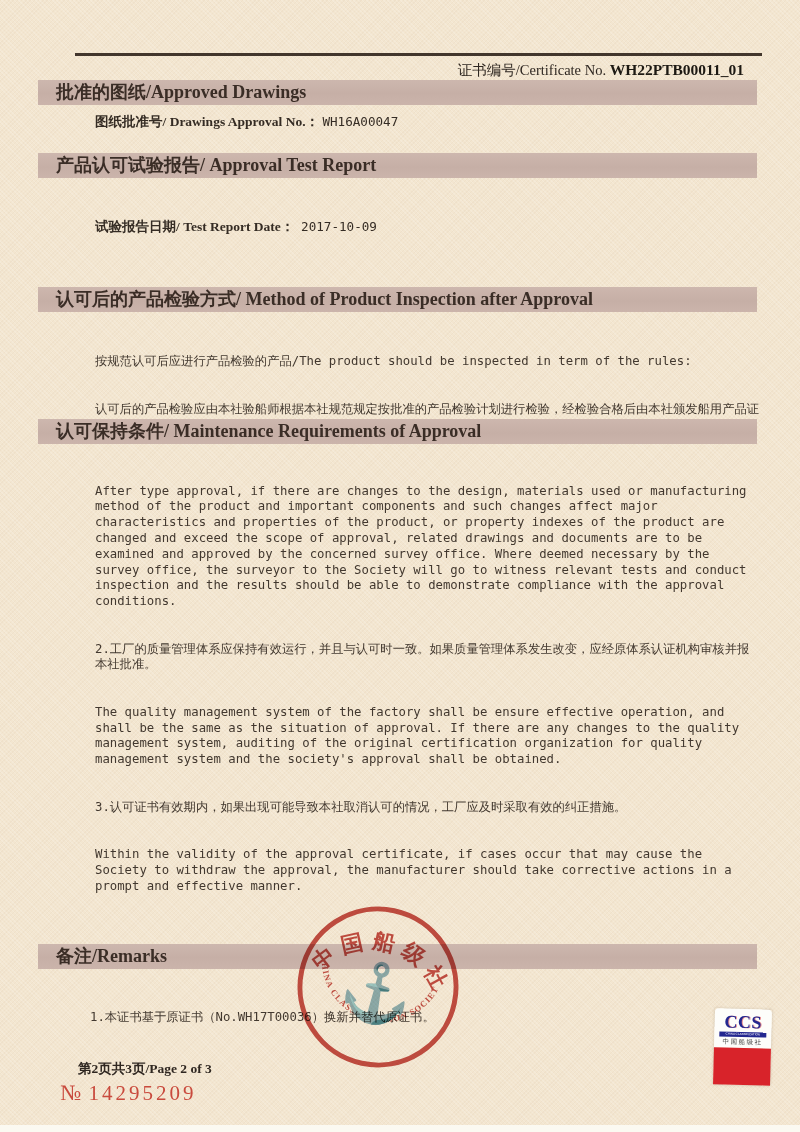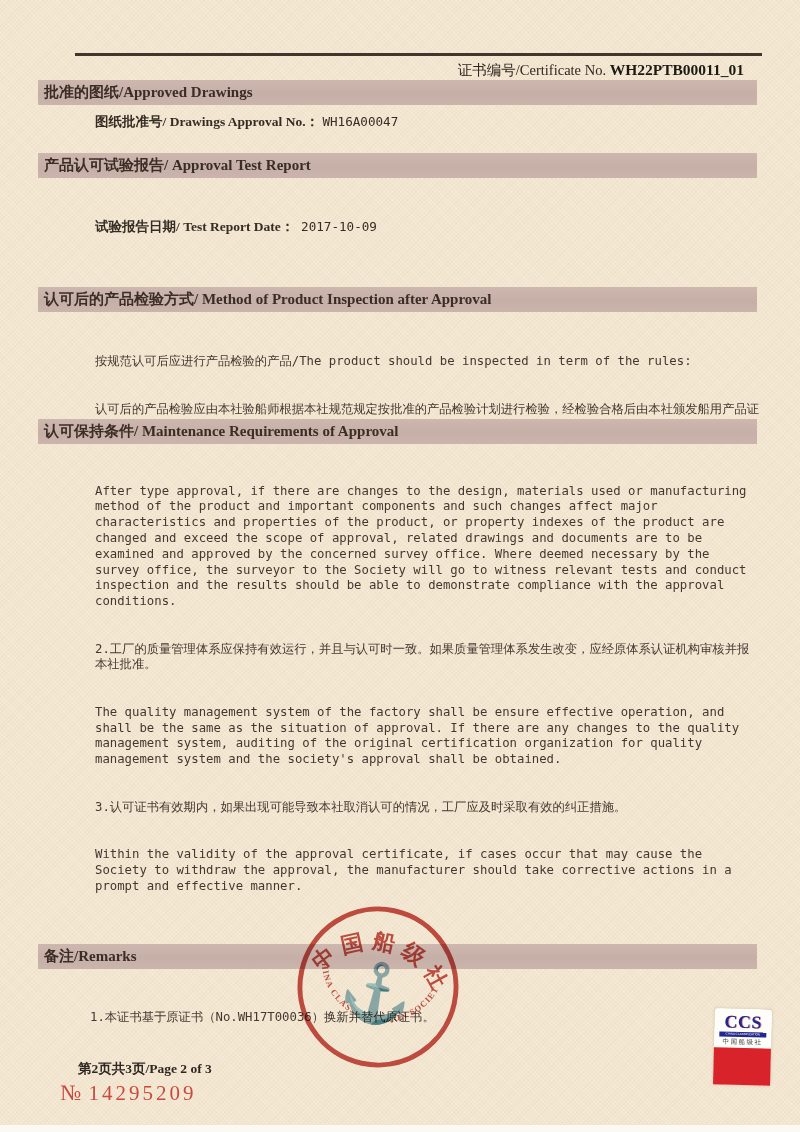--- a/index.html
+++ b/index.html
@@ -18,22 +18,22 @@
     font-size:14.5px;color:#2e2620;white-space:nowrap;margin-top:32px;
   }
   .cert-line .no{font-weight:bold;font-size:15.5px;color:#1d1913;}
   .header-rule{
     position:absolute;top:53px;left:75px;width:687px;height:2.5px;
     background:#42362c;
   }
   .section-bar{
     position:absolute;left:38px;width:719px;height:25px;
     background:linear-gradient(180deg,#cdb7ae 0%,#c6afa6 55%,#cbb4ab 100%);
-    color:#3a2d26;font-weight:bold;font-size:15px;line-height:25px;
-    padding-left:6px;box-sizing:border-box;white-space:nowrap;
+    color:#3a2d26;font-weight:bold;font-size:18px;line-height:25px;
+    padding-left:18px;box-sizing:border-box;white-space:nowrap;
   }
   .body-block{
     position:absolute;left:95px;width:666px;
     color:#42382f;
     font-family:"DejaVu Sans Mono","Liberation Mono",monospace;
     font-size:12.3px;line-height:15.8px;
     white-space:pre-wrap;overflow:hidden;
   }
   .body-block p{margin:0;}
   .serif-block{

